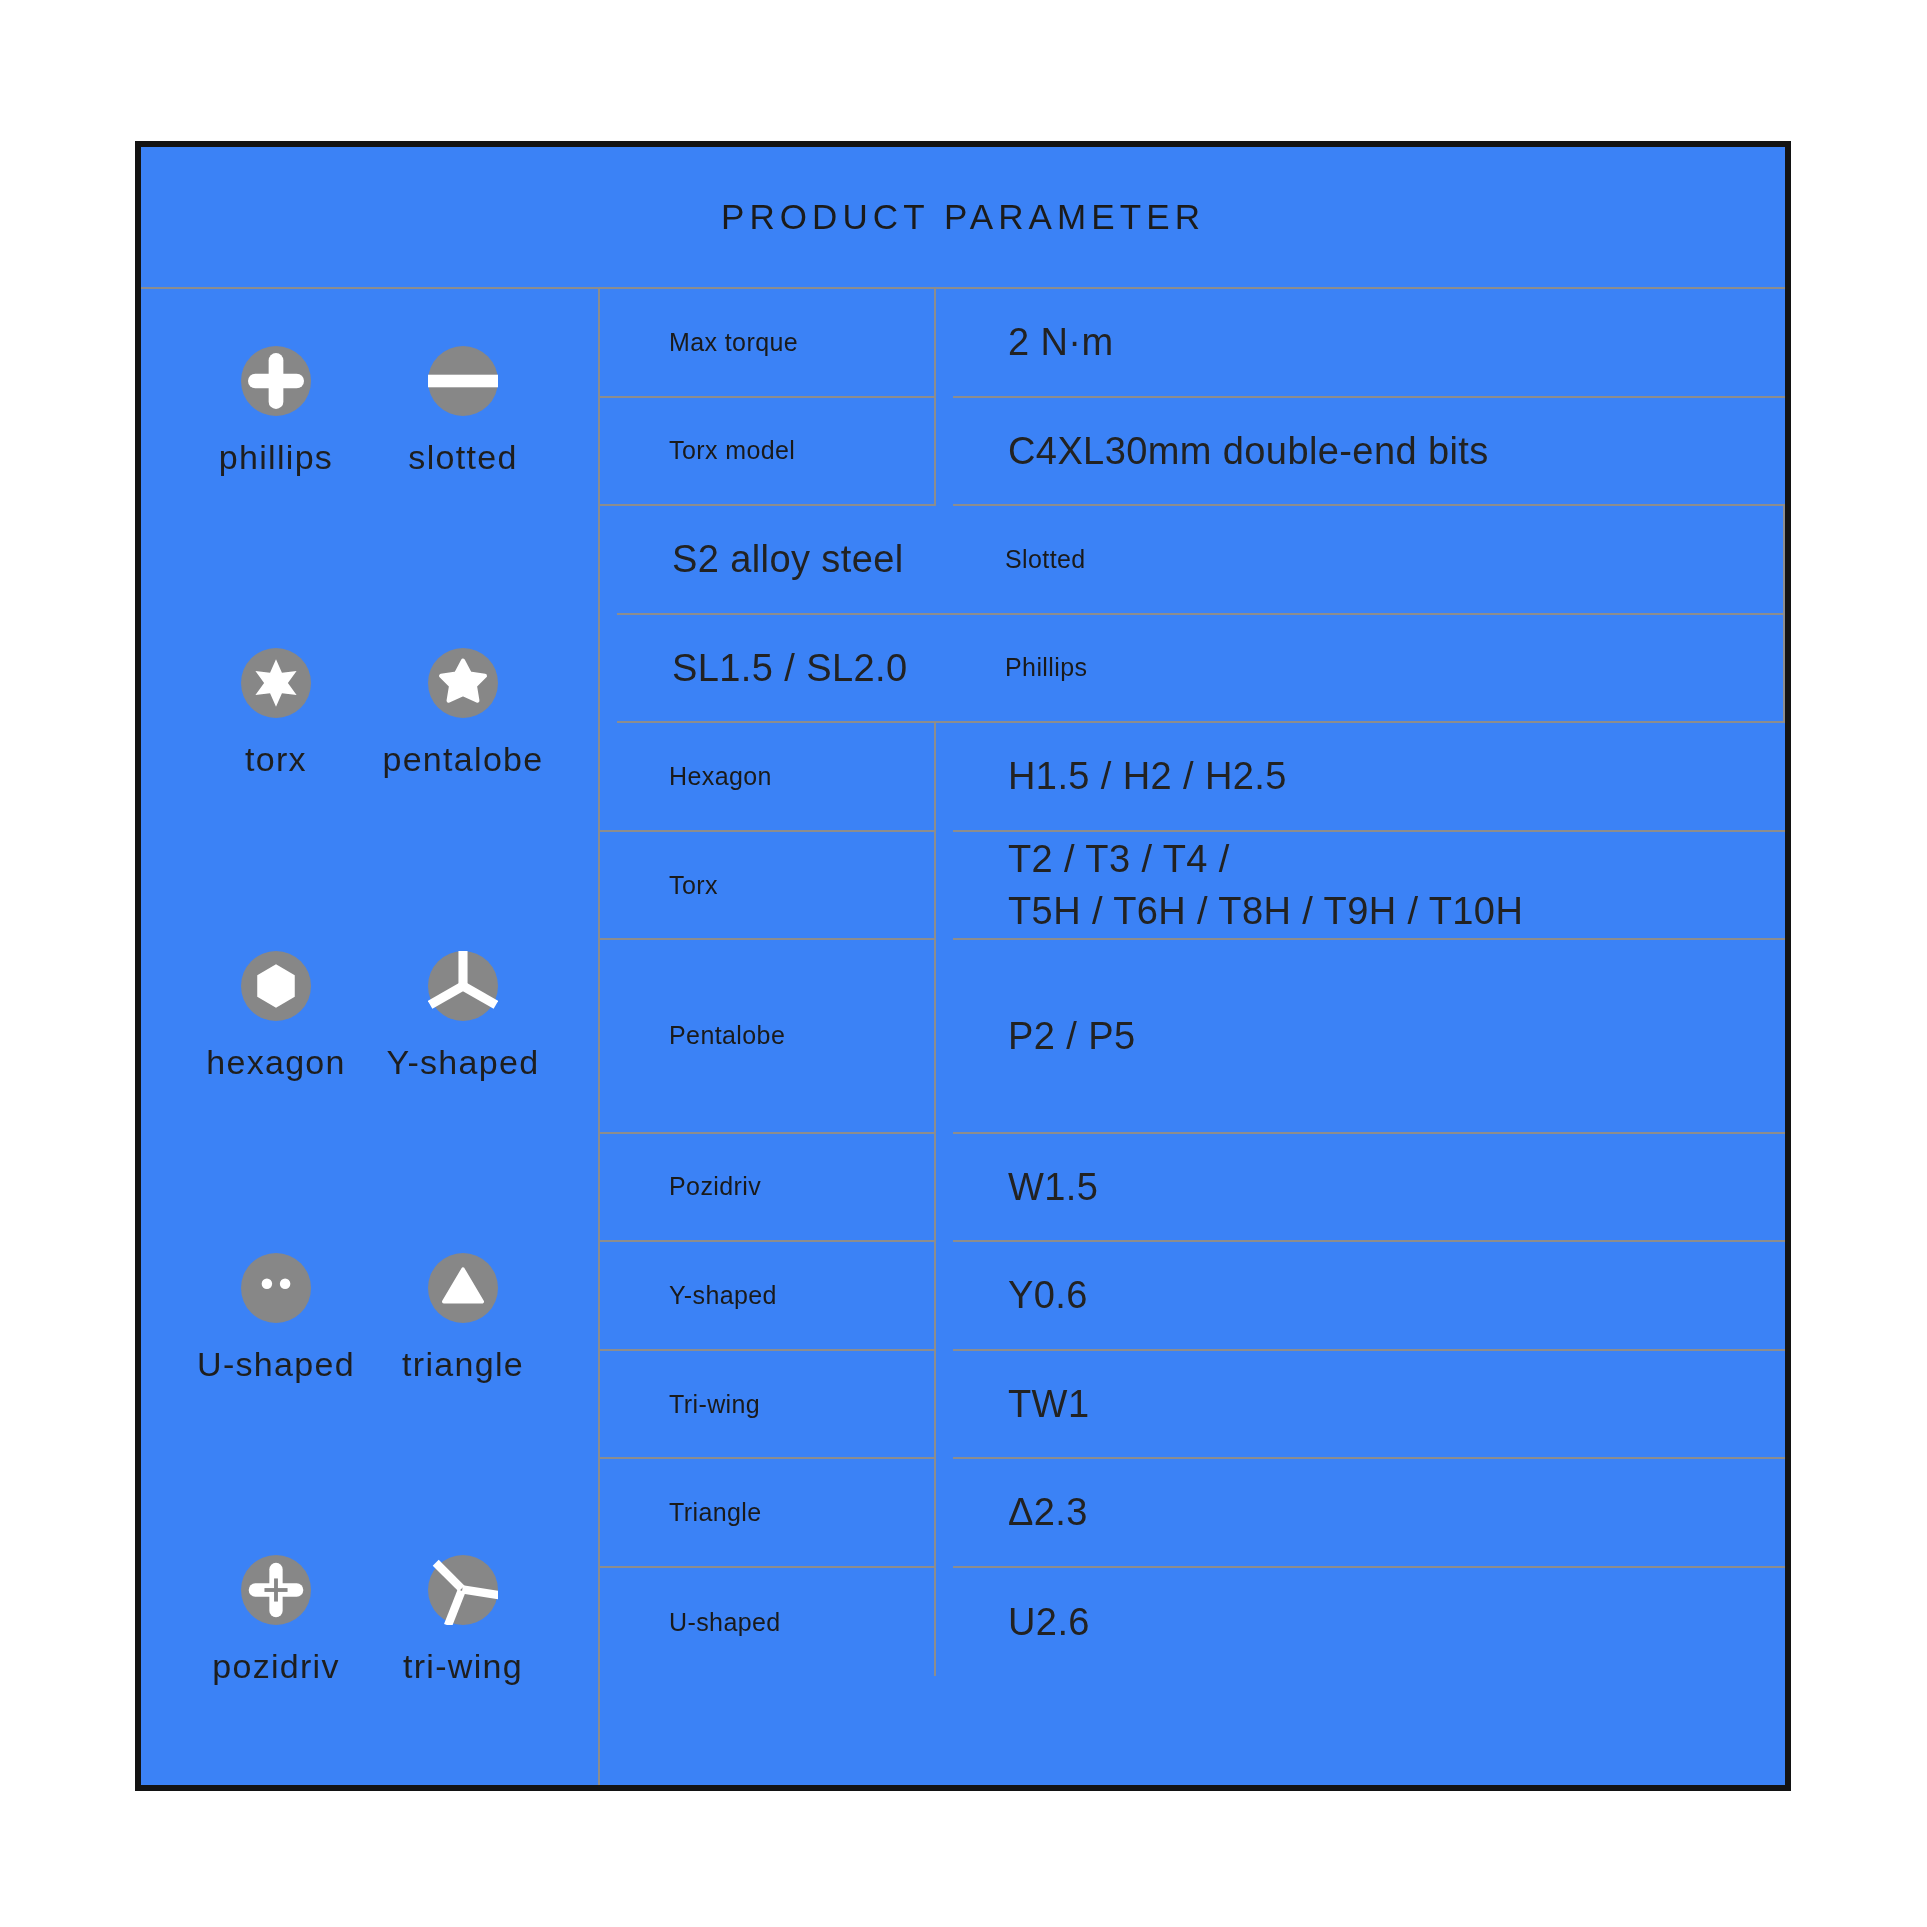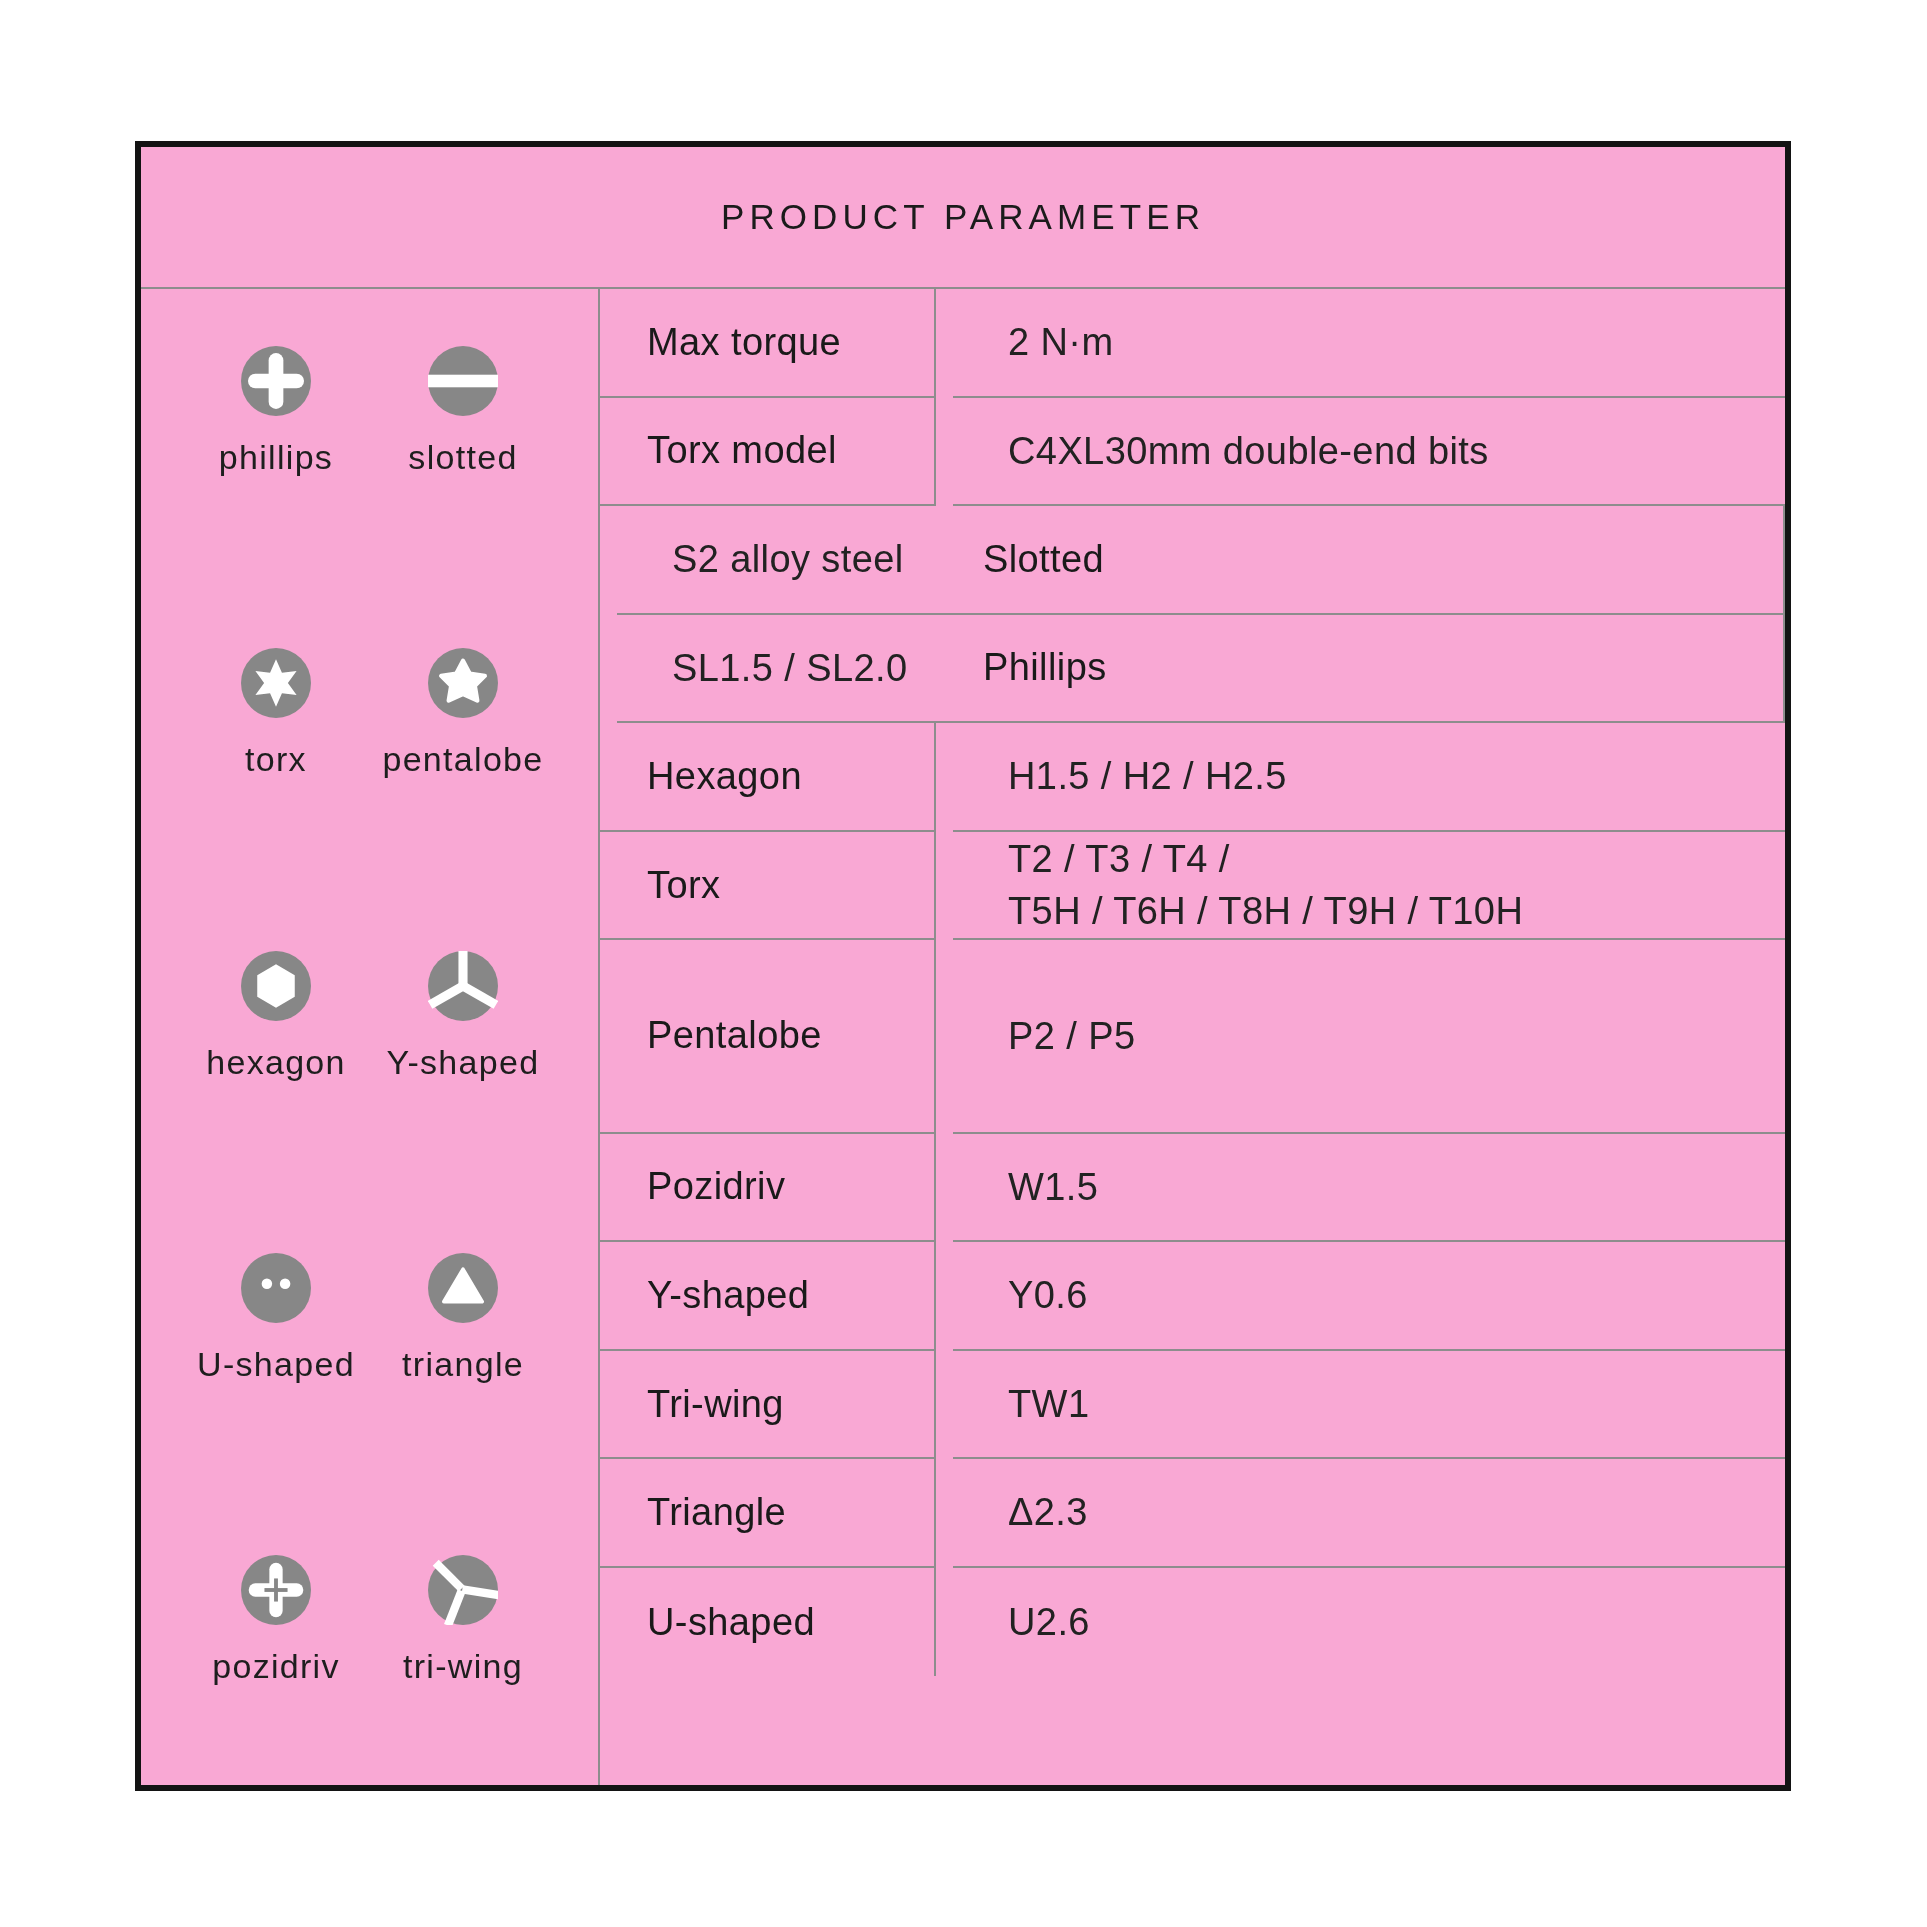--- a/index.html
+++ b/index.html
@@ -10,21 +10,21 @@
     background: #ffffff;
     font-family: "Liberation Sans", sans-serif;
     color: #1e1e1e;
   }
   .frame {
     position: absolute;
     left: 135px; top: 141px;
     width: 1656px; height: 1650px;
     border: 6px solid #131313;
     display: flex; flex-direction: column;
-    background: #f9a8d4;
+    background: #3b82f6;
   }
   .title-row {
     flex: 0 0 142px;
     display: flex; align-items: center; justify-content: center;
     border-bottom: 2.6px solid #8d8d8d;
     font-size: 35px; font-weight: 500;
     letter-spacing: 5.1px;
     color: #1b1b1b;
   }
   .body { flex: 1; display: flex; min-height: 0; }
@@ -52,23 +52,23 @@
     display: grid;
     grid-template-columns: 336px 1fr;
     grid-template-rows: repeat(6, 1fr) 1.78fr repeat(6, 1fr);
   }
   .cell {
     display: flex; align-items: center;
     border-bottom: 2.6px solid #8d8d8d;
     min-width: 0;
   }
   .cell.label {
-    padding-left: 47px;
+    padding-left: 69px;
     border-right: 2.6px solid #8d8d8d;
-    font-size: 38px; font-weight: 500; letter-spacing: 0.4px;
+    font-size: 25px; font-weight: 500; letter-spacing: 0.4px;
     color: #1a1a1a; white-space: nowrap;
   }
   .cell.value {
     padding-left: 55px;
     font-size: 38px; font-weight: 400; letter-spacing: 0.4px;
     color: #222222;
     white-space: pre-line; line-height: 1.38; margin-left: 17px;
   }
   .cell.last { border-bottom: none; }
 </style>

